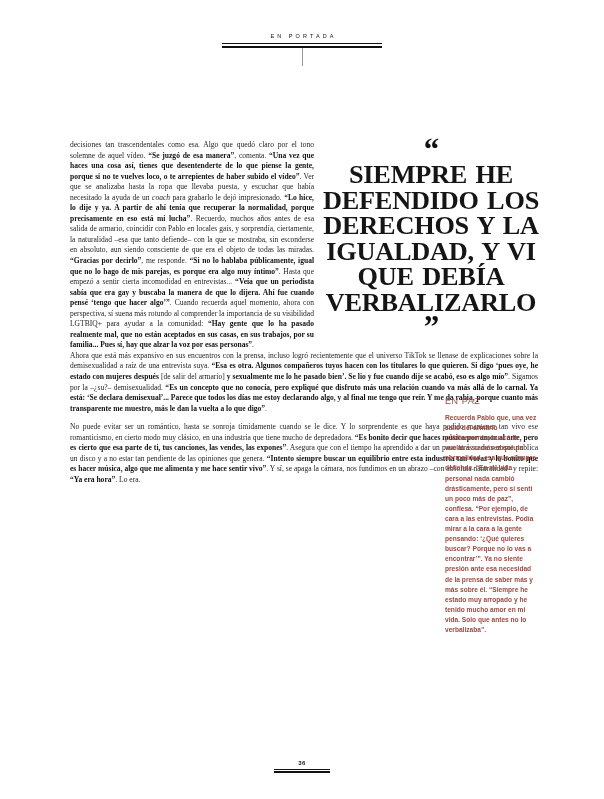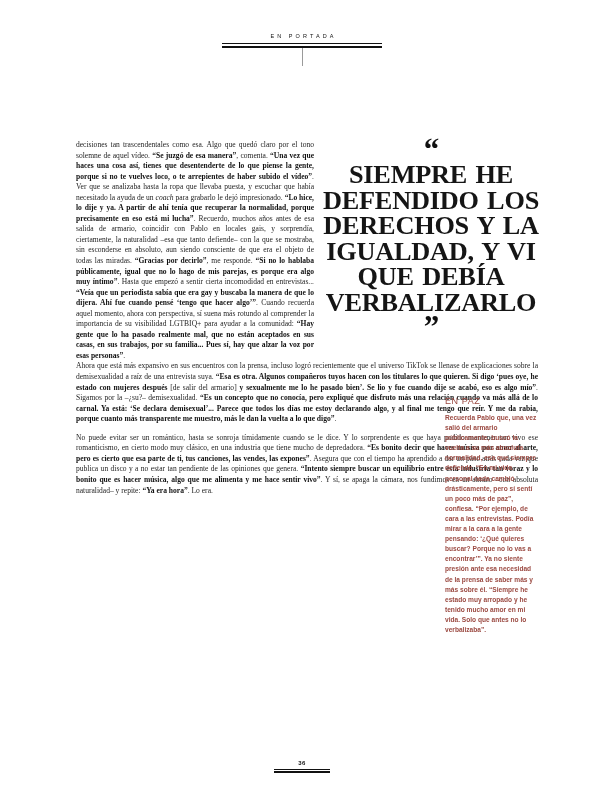--- a/index.html
+++ b/index.html
@@ -74,21 +74,21 @@
     float: left;
   }
   .body-full {
     clear: both;
   }
 
   p.txt {
     font-size: 7.55px;
     line-height: 10.55px;
     text-align: justify;
-    margin: 0 0 8px 10px;
+    margin: 0 0 8px 4px;
     hyphens: auto;
     -webkit-hyphens: auto;
     color: #1d1d1d;
   }
   p.txt:last-child { margin-bottom: 0; }
   .q {
     font-weight: bold;
     color: #111111;
   }
   .it { font-style: italic; }

